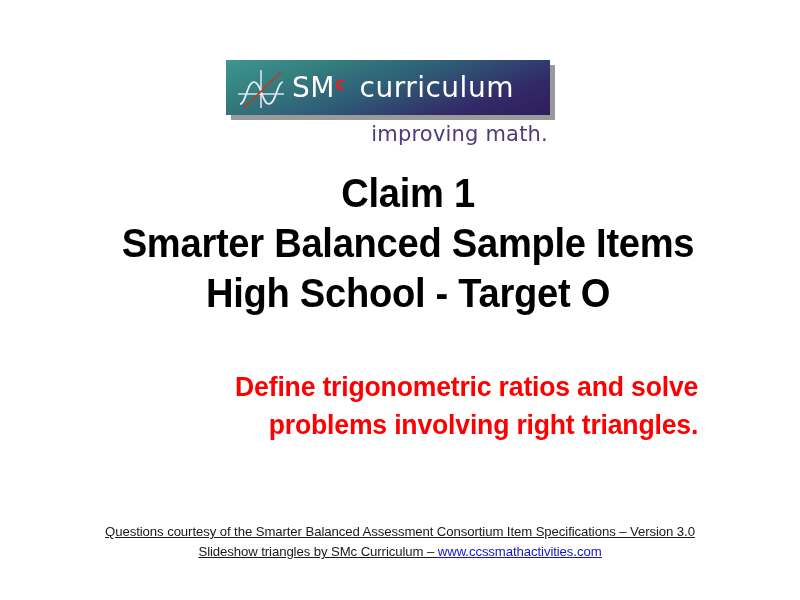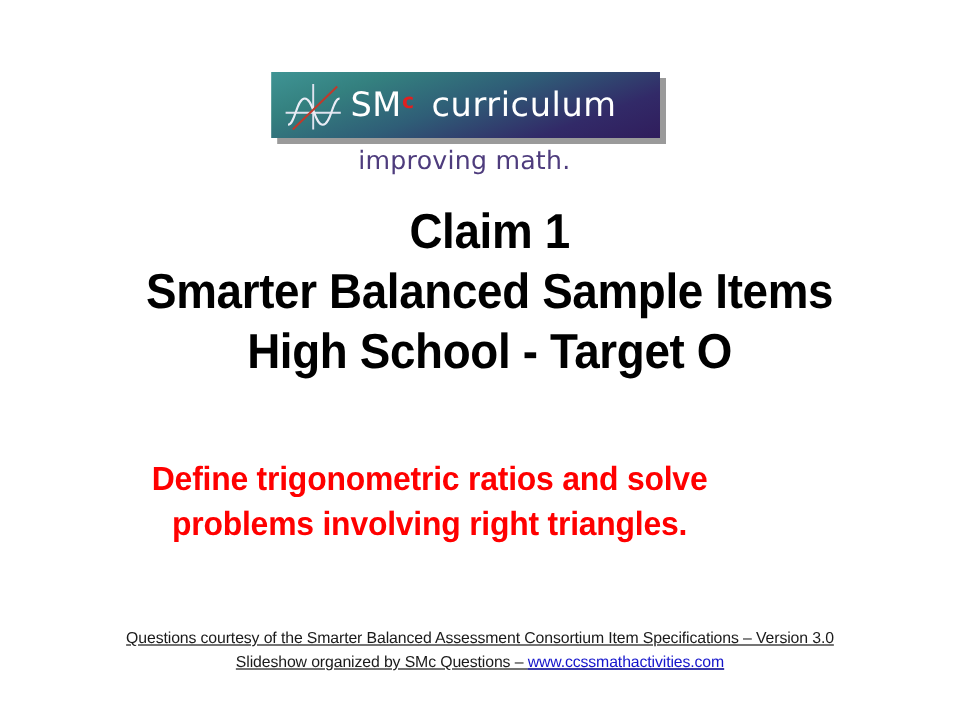--- a/index.html
+++ b/index.html
@@ -65,21 +65,21 @@
     font-weight: 700;
     vertical-align: 7px;
   }
   .logo-wordmark .word-gap {
     display: inline-block;
     width: 14px;
   }
 
   .logo-tagline {
     margin-top: 7px;
-    text-align: center;
+    text-align: right;
     color: #4e3c7d;
     font-family: "DejaVu Sans", sans-serif;
     font-size: 21px;
     font-weight: 400;
     letter-spacing: 0.2px;
     padding-right: 2px;
   }
 
   
   .title-block {
@@ -99,23 +99,23 @@
     letter-spacing: -0.3px;
     transform: scaleX(0.93);
     transform-origin: center;
     white-space: nowrap;
   }
 
   
   .subtitle-block {
     position: absolute;
     left: 0;
-    top: 380px;
+    top: 368px;
     width: 716px;
-    text-align: center;
+    text-align: right;
   }
   .subtitle-line {
     color: #ff0000;
     font-family: "Liberation Sans", sans-serif;
     font-weight: bold;
     font-size: 28px;
     line-height: 38px;
     letter-spacing: -0.2px;
     transform: scaleX(0.95);
     transform-origin: center;
@@ -172,16 +172,16 @@
     <div class="title-line">High School - Target O</div>
   </div>
 
   <div class="subtitle-block">
     <div class="subtitle-line">Define trigonometric ratios and solve</div>
     <div class="subtitle-line">problems involving right triangles.</div>
   </div>
 
   <div class="footer-block">
     <div class="footer-line">Questions courtesy of the Smarter Balanced Assessment Consortium Item Specifications – Version 3.0</div>
-    <div class="footer-line"><span>Slideshow organized by SMc Questions – </span><a class="footer-link" href="#">www.ccssmathactivities.com</a></div>
+    <div class="footer-line"><span>Slideshow triangles by SMc Curriculum – </span><a class="footer-link" href="#">www.ccssmathactivities.com</a></div>
   </div>
 
 </div>
 
 </body></html>

